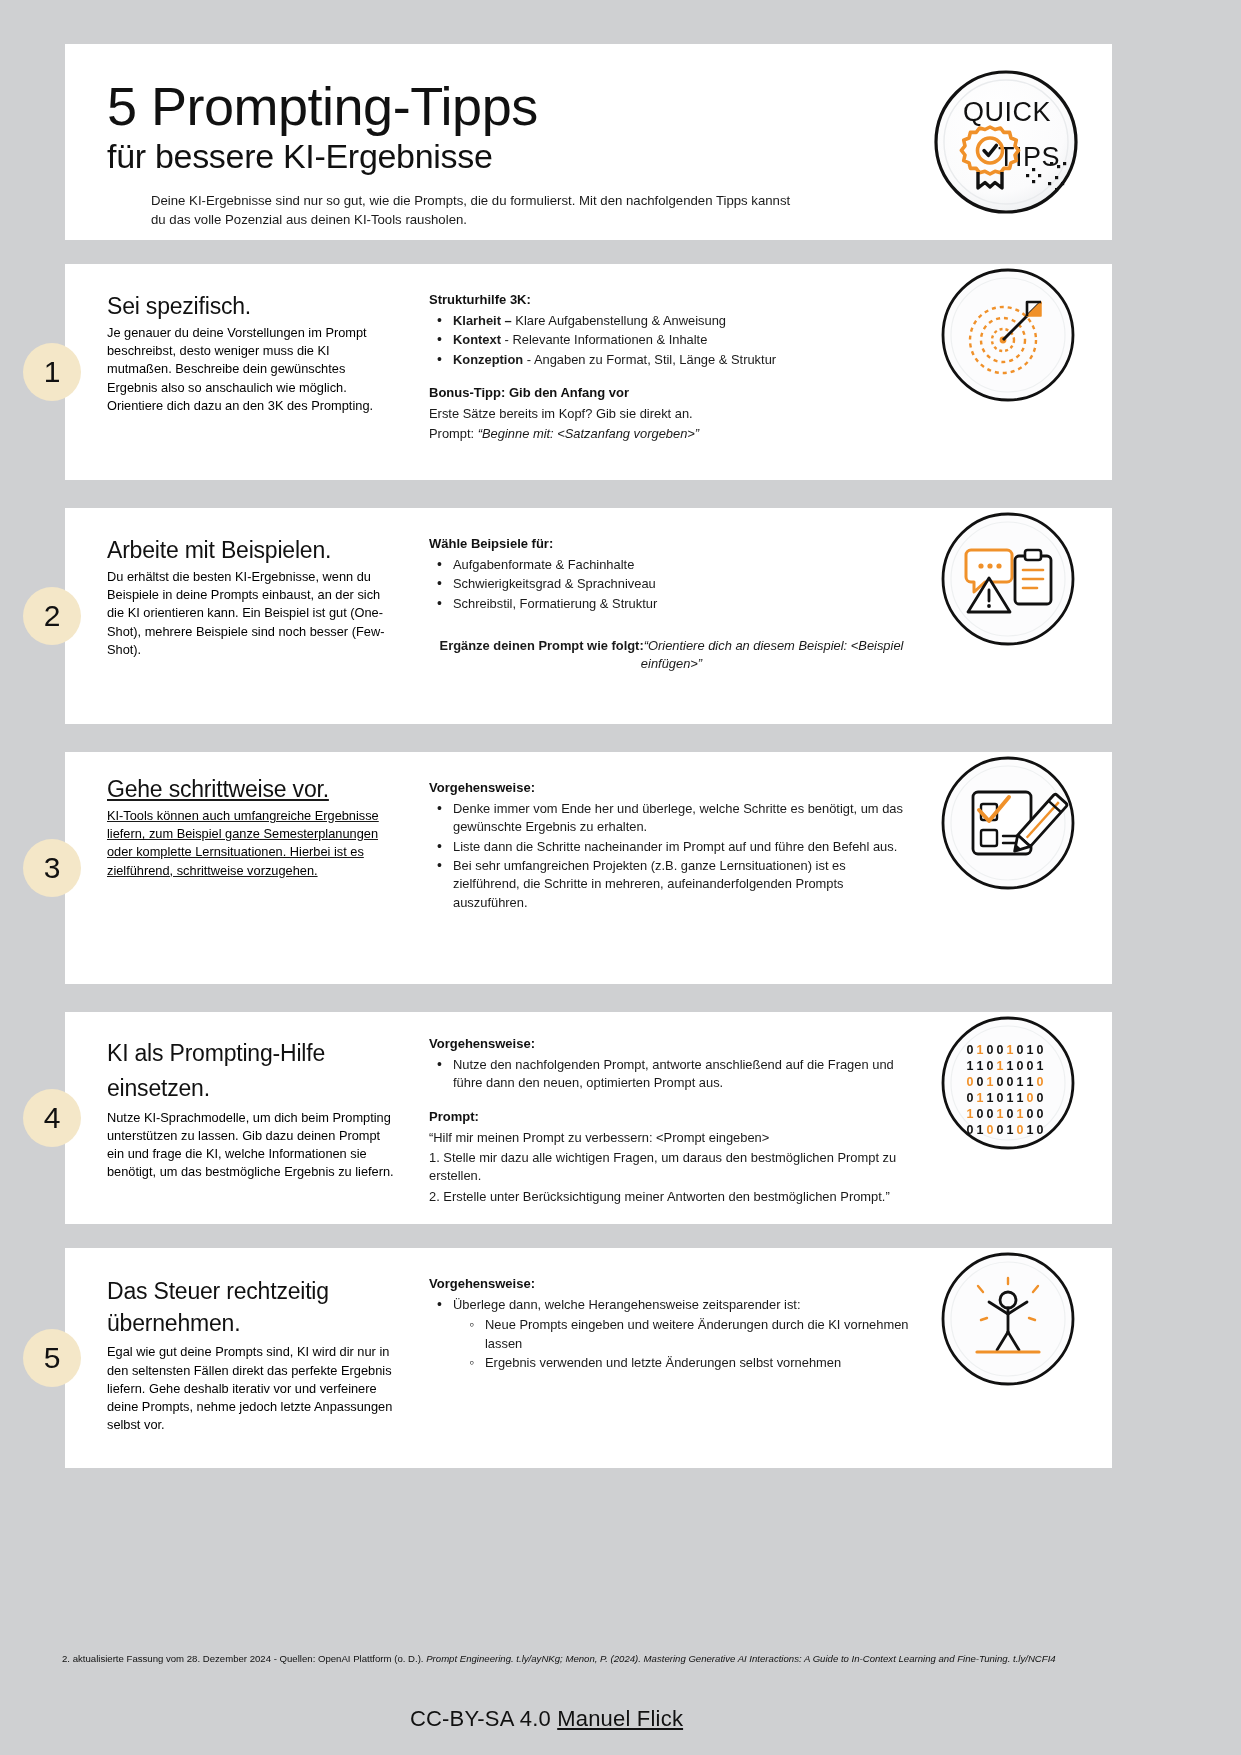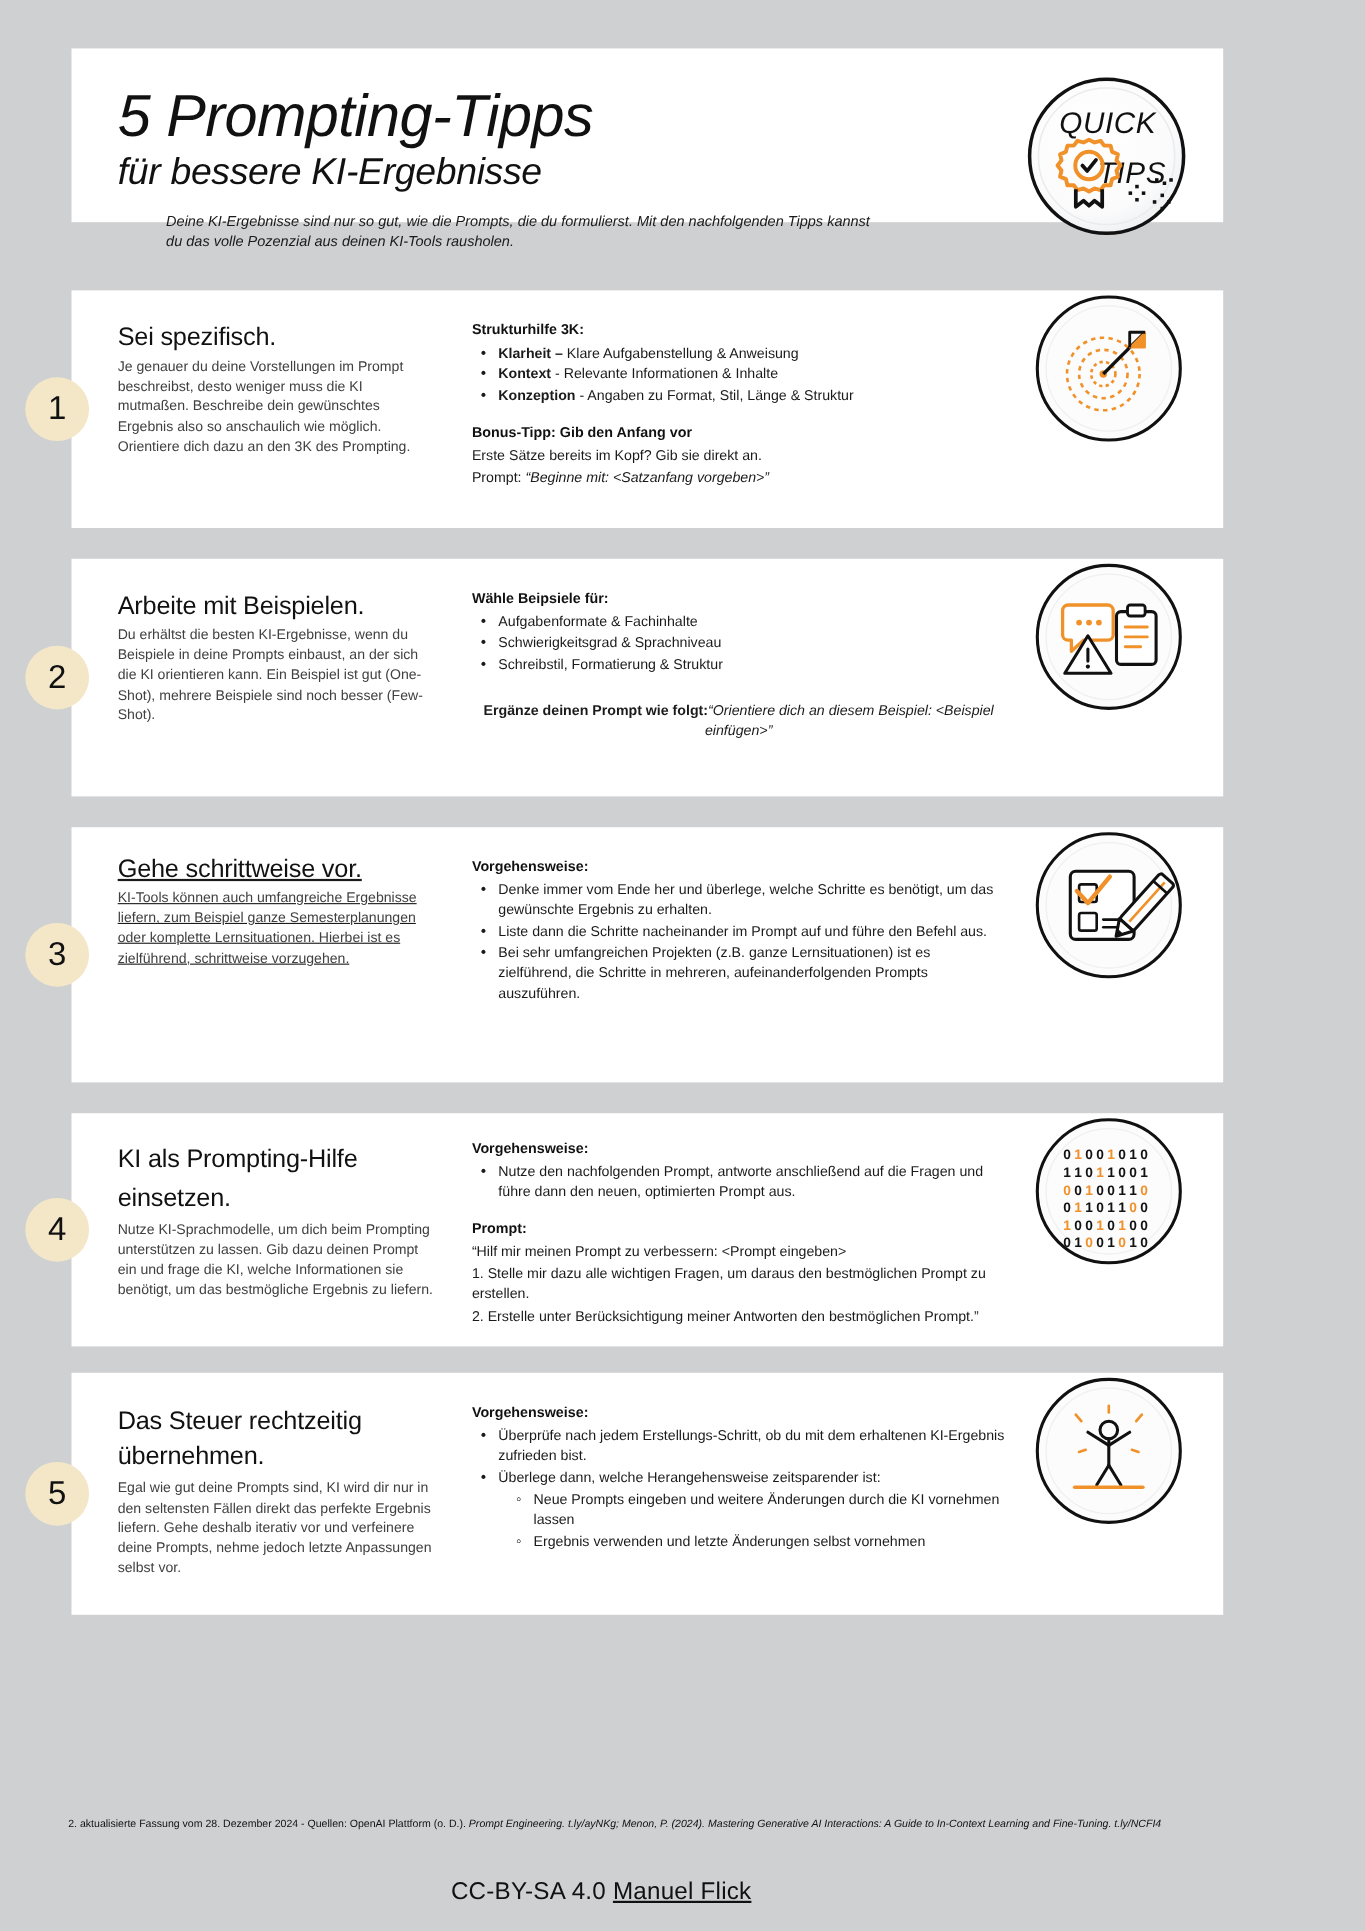--- a/index.html
+++ b/index.html
@@ -20,21 +20,21 @@
 
   
   .card {
     position: absolute;
     left: 65px;
     width: 1047px;
     background: #ffffff;
   }
 
   
-  #header-card { top: 44px; height: 158px; font-style: italic; }
+  #header-card { top: 44px; height: 196px; }
   .header-inner { position: relative; height: 100%; padding: 34px 42px 0 42px; }
   .title-main {
     font-size: 54px;
     font-weight: 400;
     letter-spacing: -0.5px;
     line-height: 1.05;
     color: #111;
   }
   .title-sub {
     font-size: 34px;
@@ -104,21 +104,21 @@
     font-size: 23px;
     font-weight: 400;
     letter-spacing: -0.2px;
     line-height: 1.22;
     color: #111;
     margin-bottom: 4px;
   }
   .sec-body {
     font-size: 12.8px;
     line-height: 1.42;
-    color: #404040;
+    color: #000000;
   }
 
   .col-mid {
     flex: 1;
     padding: 28px 8px 0 24px;
   }
   .blk-head {
     font-size: 13px;
     font-weight: bold;
     color: #111;
@@ -406,21 +406,20 @@
   <div class="card sec" id="sec-5">
     <div class="sec-inner">
       <div class="num-bubble">5</div>
       <div class="col-left" style="padding-top:28px;">
         <div class="sec-title" style="line-height:1.38;">Das Steuer rechtzeitig übernehmen.</div>
         <div class="sec-body">Egal wie gut deine Prompts sind, KI wird dir nur in den seltensten Fällen direkt das perfekte Ergebnis liefern. Gehe deshalb iterativ vor und verfeinere deine Prompts, nehme jedoch letzte Anpassungen selbst vor.</div>
       </div>
       <div class="col-mid">
         <div class="blk-head">Vorgehensweise:</div>
         <ul class="blist">
-          <li><span>Überprüfe nach jedem Erstellungs-Schritt, ob du mit dem erhaltenen KI-Ergebnis zufrieden bist.</span></li>
           <li><span>Überlege dann, welche Herangehensweise zeitsparender ist:</span>
             <ul class="blist hollow">
               <li><span>Neue Prompts eingeben und weitere Änderungen durch die KI vornehmen lassen</span></li>
               <li><span>Ergebnis verwenden und letzte Änderungen selbst vornehmen</span></li>
             </ul>
           </li>
         </ul>
       </div>
       <div class="col-right">
         <svg class="icon-circle" viewBox="0 0 142 142">

